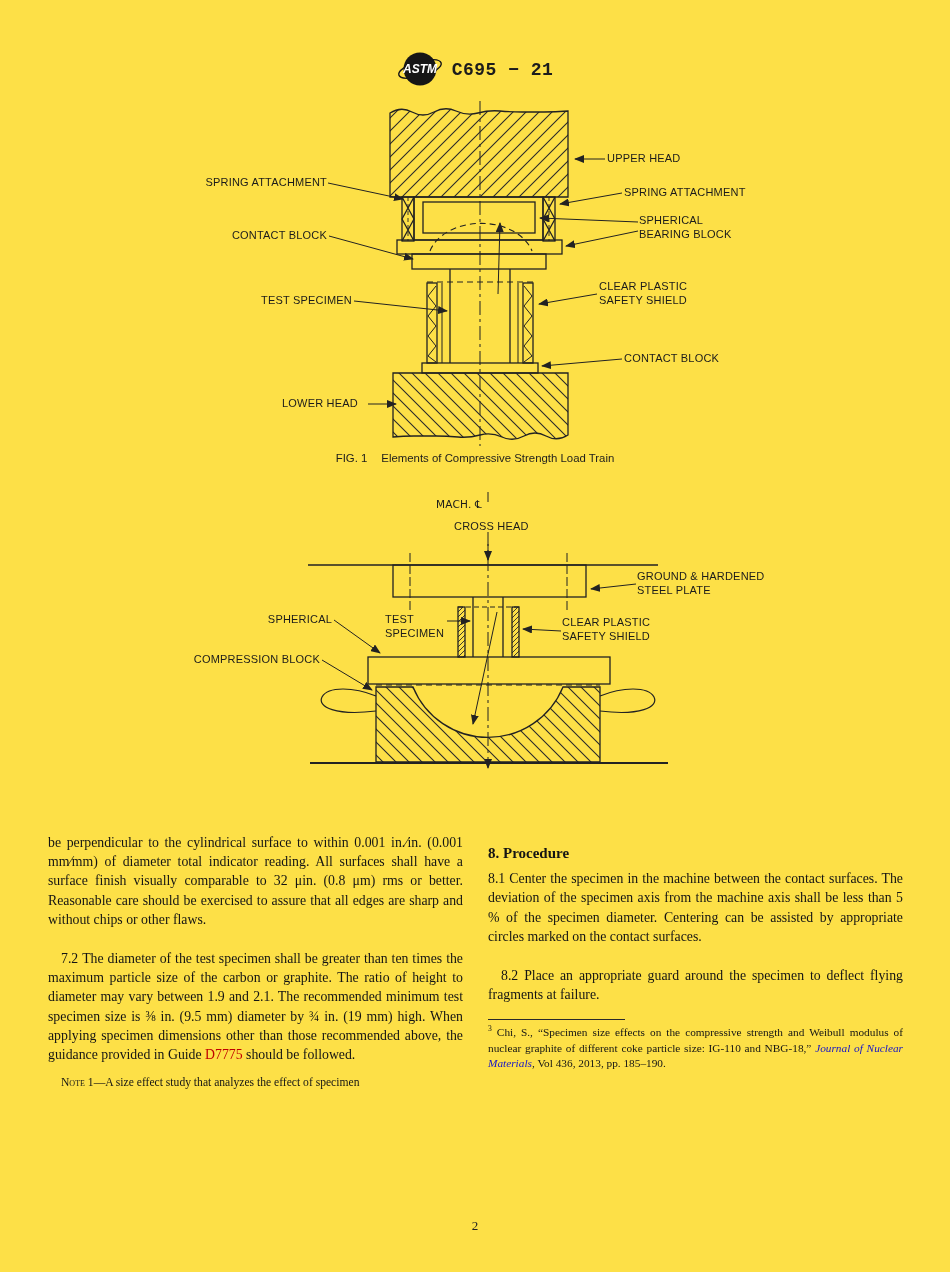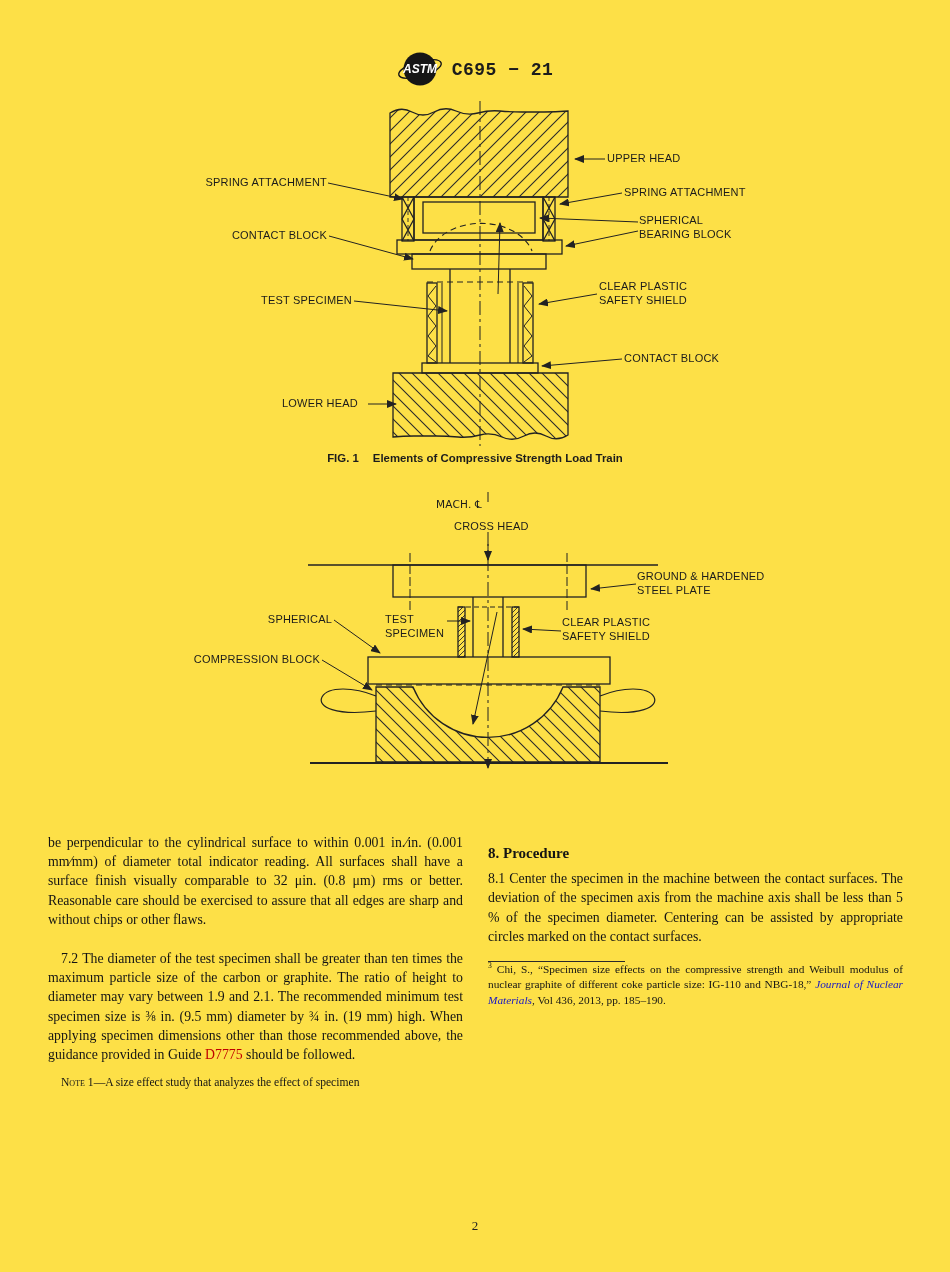--- a/index.html
+++ b/index.html
@@ -18,39 +18,39 @@
   .fig { position:absolute; left:150px; width:640px; }
   #fig1 { top:98px;  height:352px; }
   #fig2 { top:490px; height:296px; }
   .fig svg { position:absolute; left:0; top:0; }
   .lbl { position:absolute; font-family:"Liberation Sans", sans-serif;
          font-size:11px; line-height:13.5px; letter-spacing:.2px;
          white-space:pre-line; color:#1b1b1b; }
   .lbl.r { text-align:right; }
   .lbl.cad { font-family:"DejaVu Sans", sans-serif; font-size:10.5px; }
   .caption { position:absolute; left:0; width:100%; text-align:center;
-             font-family:"Liberation Sans", sans-serif; font-weight:bold;
+             font-family:"Liberation Sans", sans-serif; font-weight:normal;
              font-size:11.4px; color:#1c1c1c; }
   #cap1 { top:452px; } #cap2 { top:777px; }
   .caption .fign { margin-right:14px; }
   
   .cols { position:absolute; left:48px; top:833px; width:855px; }
   .col { position:absolute; top:0; width:415px; font-size:13.8px;
          line-height:19.2px; text-align:justify; color:#141414; }
   #colL { left:0; } #colR { left:440px; }
   .col p.ind { text-indent:13px; margin-top:20px; }
   .col p.small { font-size:11.6px; line-height:15.6px; }
   #colL p.note { margin-top:11px; }
   .smallcaps { font-variant:small-caps; }
   .h2 { font-family:"Liberation Serif", serif; font-weight:bold; font-size:15px;
         margin:11px 0 6px 0; text-align:left; }
   a.red  { color:var(--link-red,#c00000); text-decoration:none; cursor:pointer; }
   a.blue { color:var(--link-blue,#1414c8); font-style:italic; text-decoration:none; cursor:pointer; }
   .fnsep { width:137px; border-top:1.2px solid #2a2a2a; margin-top:15px; }
-  .footnote { font-size:11.3px; line-height:15.4px; text-align:justify; }
+  .footnote { font-size:11.3px; line-height:15.4px; text-align:justify; margin-top:5px; }
   sup { font-size:68%; line-height:0; }
   .pageno { position:absolute; top:1218px; left:0; width:100%;
             text-align:center; font-size:13px; color:#222; }
 </style>
 </head>
 <body>
 
 <div class="page">
 
   <div class="hdr">
@@ -198,19 +198,20 @@
 
   <div class="cols">
     <div class="col" id="colL">
       <p>be perpendicular to the cylindrical surface to within 0.001 in.⁄in. (0.001 mm⁄mm) of diameter total indicator reading. All surfaces shall have a surface finish visually comparable to 32 μin. (0.8 μm) rms or better. Reasonable care should be exercised to assure that all edges are sharp and without chips or other flaws.</p>
       <p class="ind"><span>7.2&nbsp;The diameter of the test specimen shall be greater than ten times the maximum particle size of the carbon or graphite. The ratio of height to diameter may vary between 1.9 and 2.1. The recommended minimum test specimen size is ⅜ in. (9.5 mm) diameter by ¾ in. (19 mm) high. When applying specimen dimensions other than those recommended above, the guidance provided in Guide </span><a class="red">D7775</a><span> should be followed.</span></p>
       <p class="small ind note"><span class="smallcaps">Note</span><span> 1—A size effect study that analyzes the effect of specimen</span></p>
     </div>
     <div class="col" id="colR">
       <p class="h2">8. Procedure</p>
       <p>8.1&nbsp;Center the specimen in the machine between the contact surfaces. The deviation of the specimen axis from the machine axis shall be less than 5 % of the specimen diameter. Centering can be assisted by appropriate circles marked on the contact surfaces.</p>
+      <p class="ind">8.2&nbsp;Place an appropriate guard around the specimen to deflect flying fragments at failure.</p>
       <div class="fnsep"></div>
       <p class="footnote"><sup>3</sup><span> Chi, S., “Specimen size effects on the compressive strength and Weibull modulus of nuclear graphite of different coke particle size: IG-110 and NBG-18,” </span><a class="blue">Journal of Nuclear Materials</a><span>, Vol 436, 2013, pp. 185–190.</span></p>
     </div>
   </div>
 
   <div class="pageno">2</div>
 </div>
 
 </body></html>

